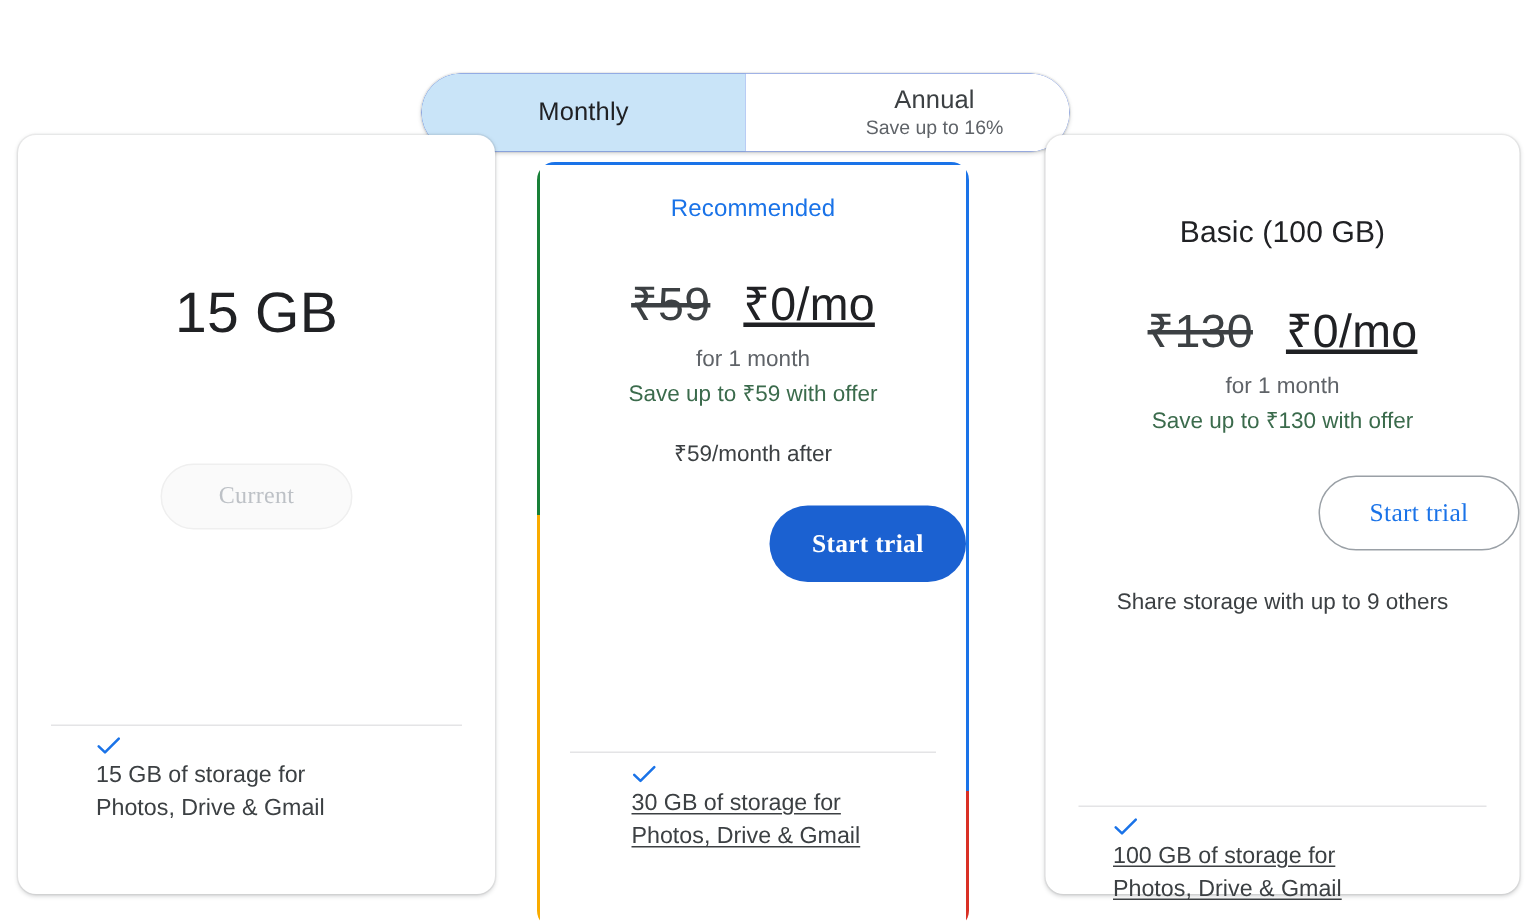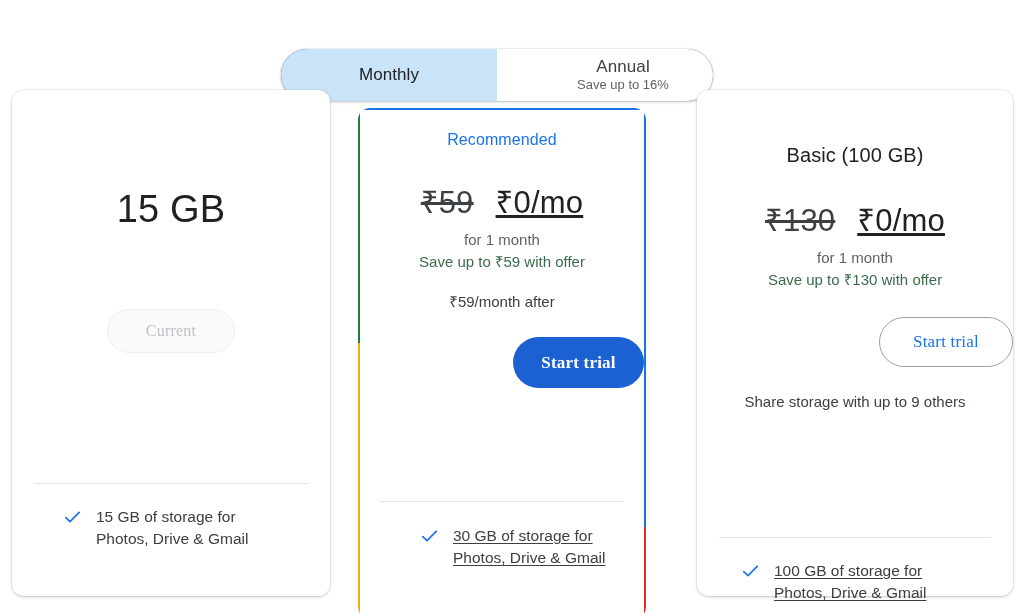--- a/index.html
+++ b/index.html
@@ -146,21 +146,21 @@
   
   .divider {
     position: absolute; left: 22px; right: 22px; bottom: 112px;
     height: 1px; background: #e4e4e6;
   }
   #card-lite .divider { left: 20px; right: 20px; bottom: 115px; }
 
   .feature {
     position: absolute; left: 0; right: 0; bottom: 46px;
     display: flex; align-items: flex-start;
-    padding-left: 52px; padding-right: 18px;
+    padding-left: 52px; padding-right: 18px; flex-direction: column;
   }
   #card-lite .feature { padding-left: 61px; bottom: 48px; }
   #card-basic .feature { padding-left: 45px; }
 
   .check {
     flex: 0 0 auto; width: 17px; height: 17px;
     margin-right: 15px; margin-top: 3px;
   }
   .check svg { display: block; }
   .feature-text {

